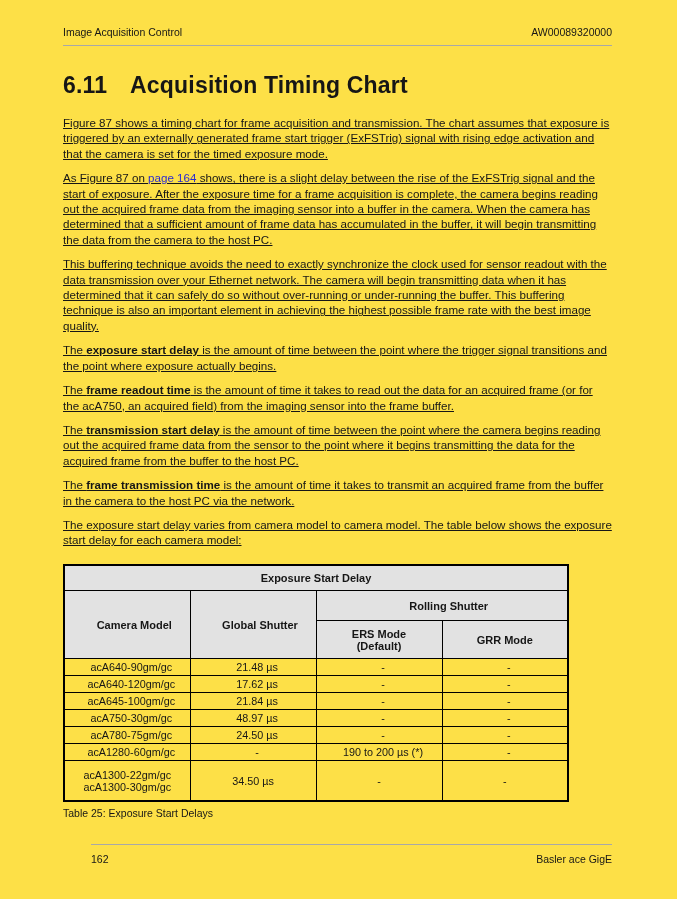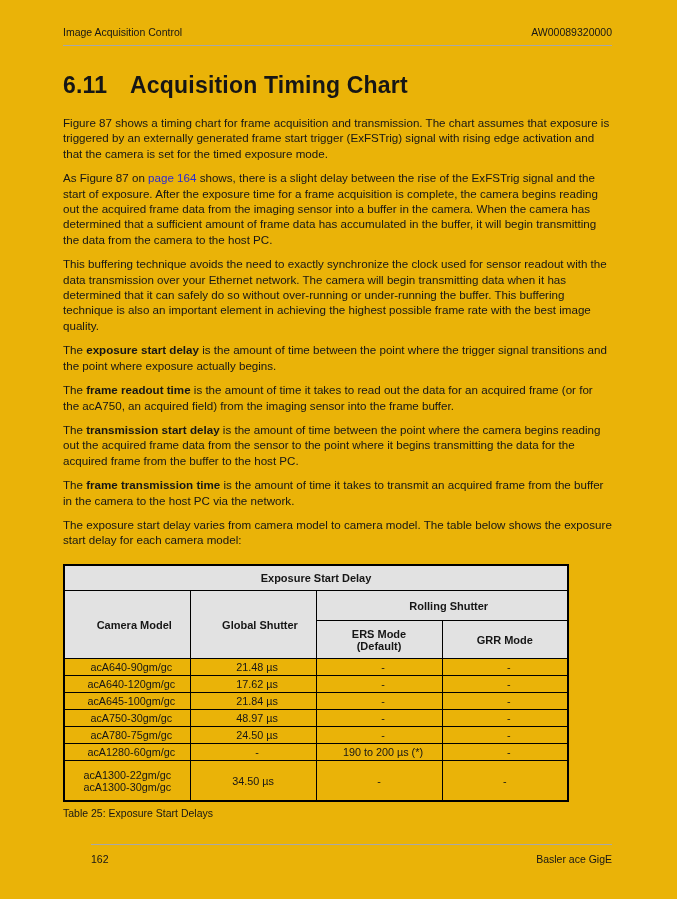--- a/index.html
+++ b/index.html
@@ -6,21 +6,21 @@
     --link-color:#2b2bd0;
     --th-bg:#e2e2e2;
     --rule-color:#a8a8a8;
     --text-color:#161616;
   }
   *{box-sizing:border-box;margin:0;padding:0;}
   html,body{background:#fff;}
   .page{
     position:relative;
     width:677px;height:899px;
-    background:#eab308;
+    background:#fde047;
     font-family:"Liberation Sans","DejaVu Sans",sans-serif;
     color:var(--text-color);
     overflow:hidden;
   }
   .content{padding:26px 65px 0 63px;}
   .running-header{
     display:flex;justify-content:space-between;
     font-size:10.5px;
     padding-bottom:7px;
     border-bottom:1px solid var(--rule-color);
@@ -30,20 +30,21 @@
     margin-top:25px;
     font-size:23px;font-weight:bold;letter-spacing:0.2px;
     line-height:28px;
   }
   .doc-title .num{width:67px;flex:0 0 67px;}
   .body-copy{margin-top:16px;}
   .body-copy p{
     font-size:11.6px;line-height:15.4px;
     margin-bottom:9px;
     width:549px;
+    text-decoration:underline;
   }
   .body-copy p b{font-weight:bold;}
   a.pagelink{color:var(--link-color);text-decoration:none;cursor:pointer;}
   table.delay{
     margin-top:16px;
     width:506px;
     border-collapse:collapse;
     border:2px solid #000;
     table-layout:fixed;
   }

